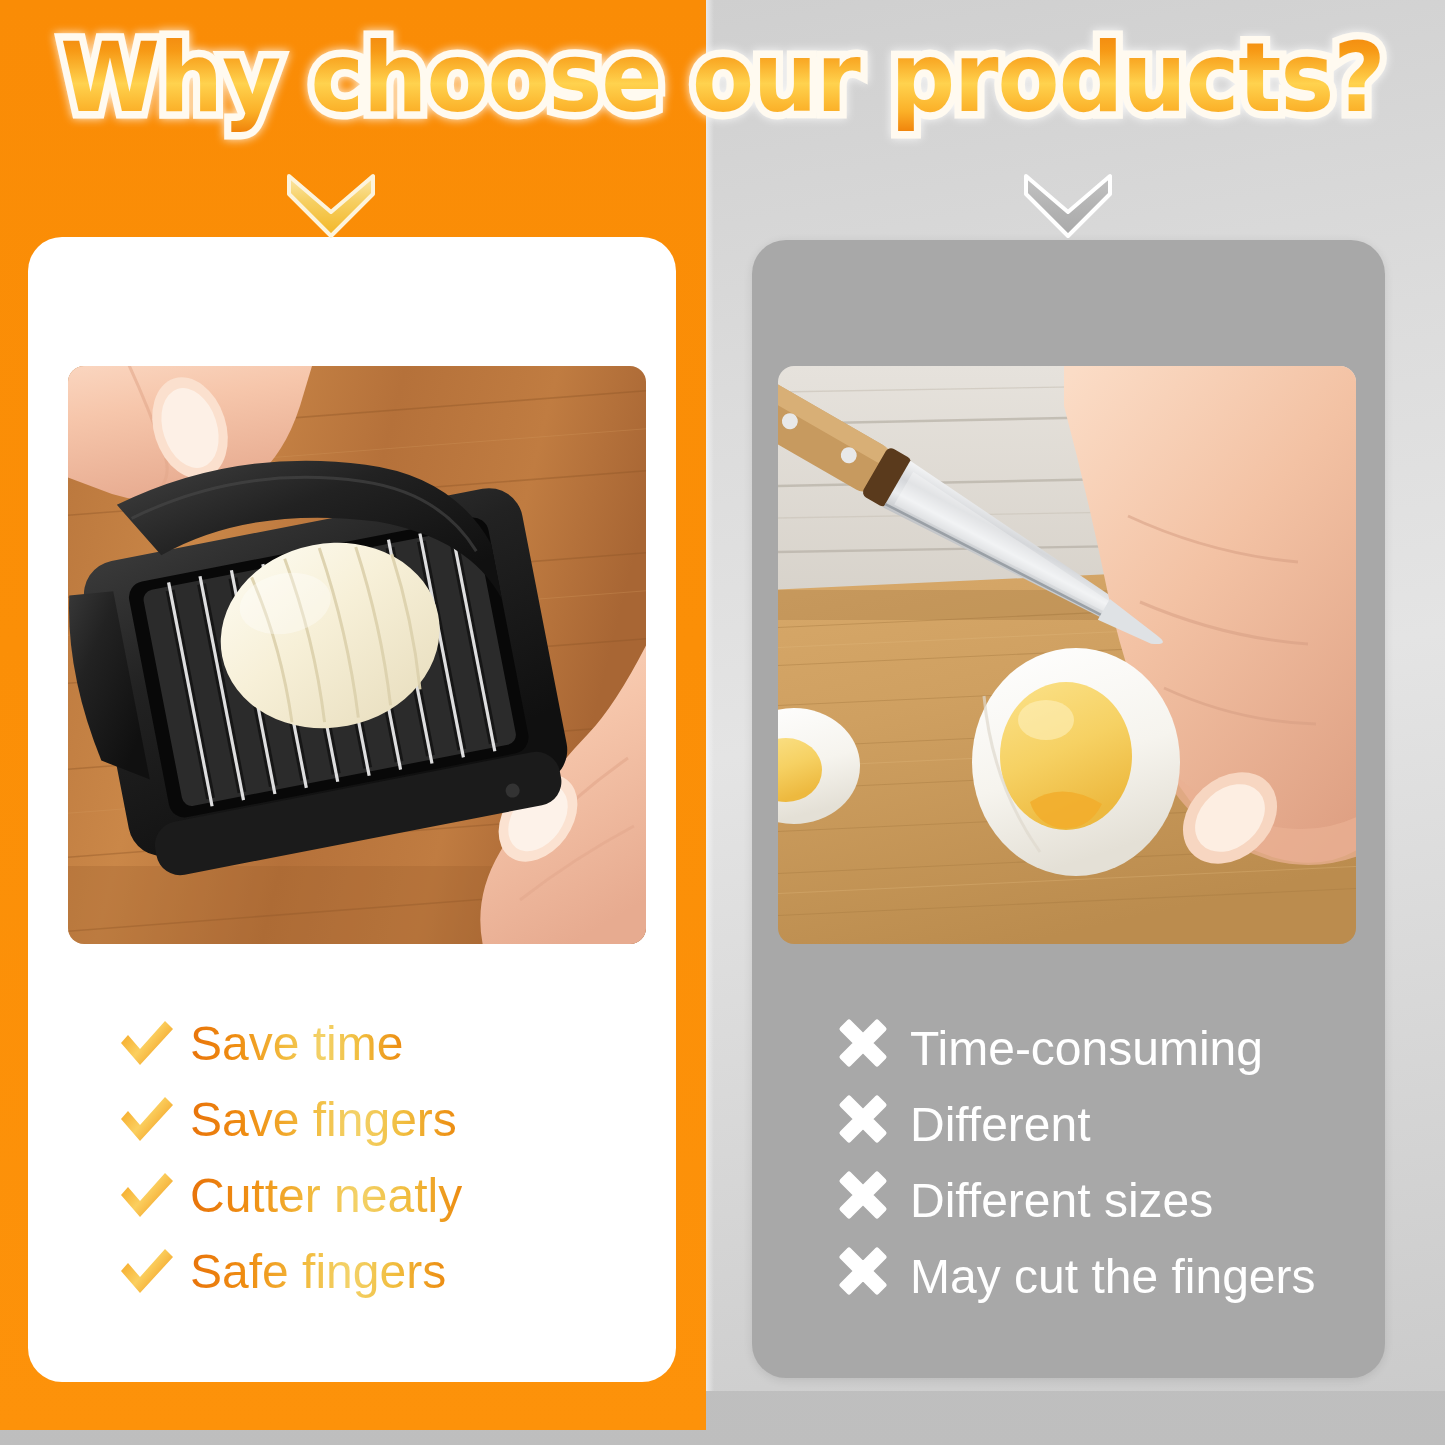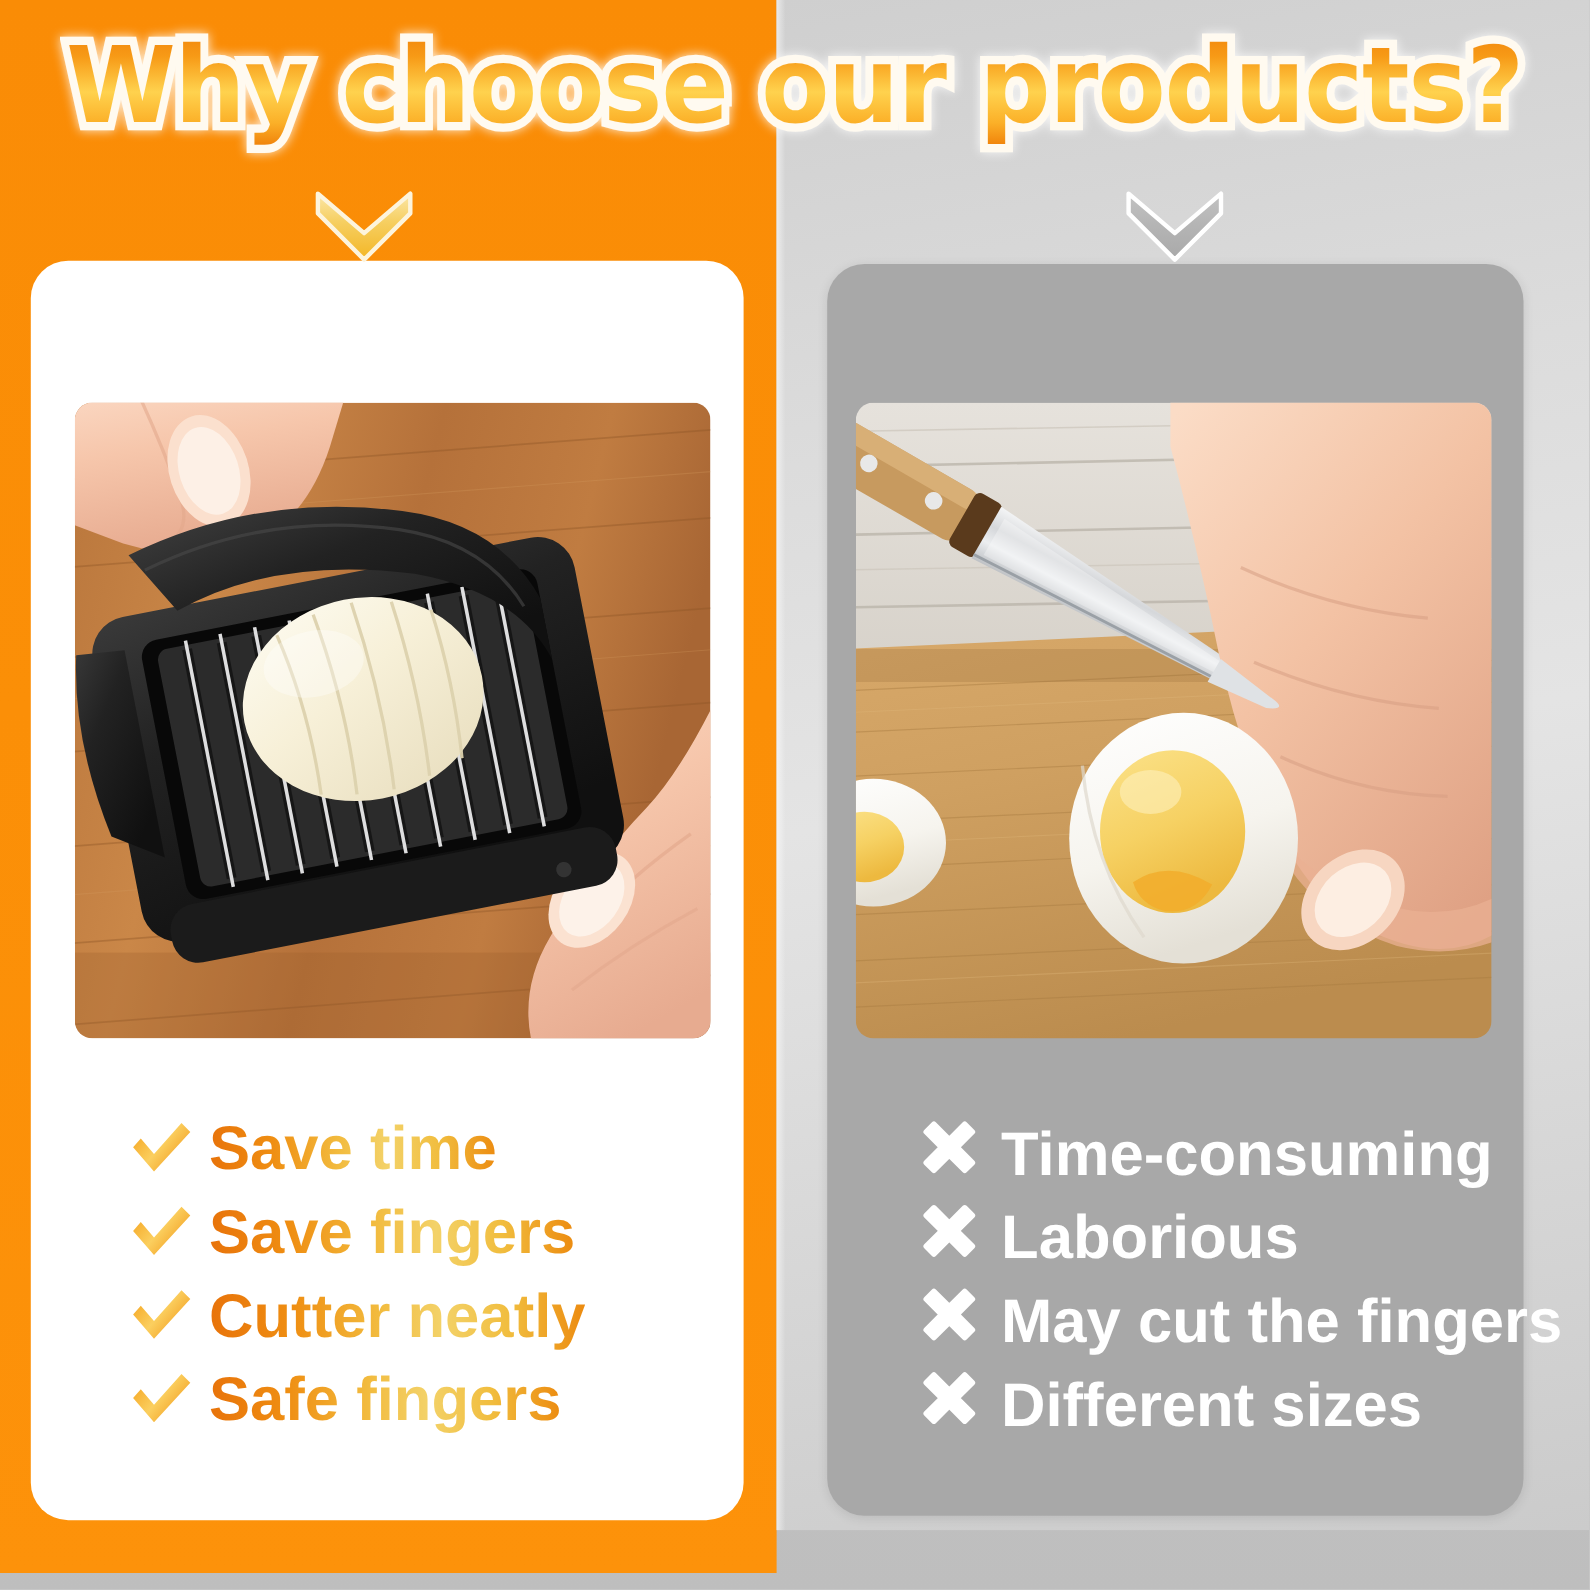--- a/index.html
+++ b/index.html
@@ -152,22 +152,22 @@
     align-items: center;
     height: 76px;
   }
   .row-icon {
     width: 72px;
     flex: 0 0 72px;
     display: flex;
     align-items: center;
   }
   .row-text {
-    font-weight: bold;
-    font-size: 56px;
+    font-weight: normal;
+    font-size: 48px;
     white-space: nowrap;
   }
   .row-text-left {
     background: linear-gradient(90deg, #e8730a 0%, #ef8e12 22%, #f2bb3e 45%, #f3d269 62%, #f1bd3e 80%, #ec8b10 100%);
     -webkit-background-clip: text;
     background-clip: text;
     color: transparent;
     -webkit-text-fill-color: transparent;
   }
   .row-text-right { color: #ffffff; margin-top: 10px; }
@@ -500,35 +500,35 @@
       </span>
       <span class="row-text row-text-right">Time-consuming</span>
     </div>
 
     <div class="row">
       <span class="row-icon">
         <svg width="50" height="50" viewBox="0 0 50 50">
           <path d="M11 4 L25 18 L39 4 L46 11 L32 25 L46 39 L39 46 L25 32 L11 46 L4 39 L18 25 L4 11 Z" fill="#ffffff" stroke="#ffffff" stroke-width="5" stroke-linejoin="round"></path>
         </svg>
       </span>
-      <span class="row-text row-text-right">Laborious</span>
+      <span class="row-text row-text-right">Different</span>
     </div>
 
     <div class="row">
       <span class="row-icon">
         <svg width="50" height="50" viewBox="0 0 50 50">
           <path d="M11 4 L25 18 L39 4 L46 11 L32 25 L46 39 L39 46 L25 32 L11 46 L4 39 L18 25 L4 11 Z" fill="#ffffff" stroke="#ffffff" stroke-width="5" stroke-linejoin="round"></path>
         </svg>
       </span>
-      <span class="row-text row-text-right">May cut the fingers</span>
+      <span class="row-text row-text-right">Different sizes</span>
     </div>
 
     <div class="row">
       <span class="row-icon">
         <svg width="50" height="50" viewBox="0 0 50 50">
           <path d="M11 4 L25 18 L39 4 L46 11 L32 25 L46 39 L39 46 L25 32 L11 46 L4 39 L18 25 L4 11 Z" fill="#ffffff" stroke="#ffffff" stroke-width="5" stroke-linejoin="round"></path>
         </svg>
       </span>
-      <span class="row-text row-text-right">Different sizes</span>
+      <span class="row-text row-text-right">May cut the fingers</span>
     </div>
   </div>
 
 </div>
 
 </body></html>

